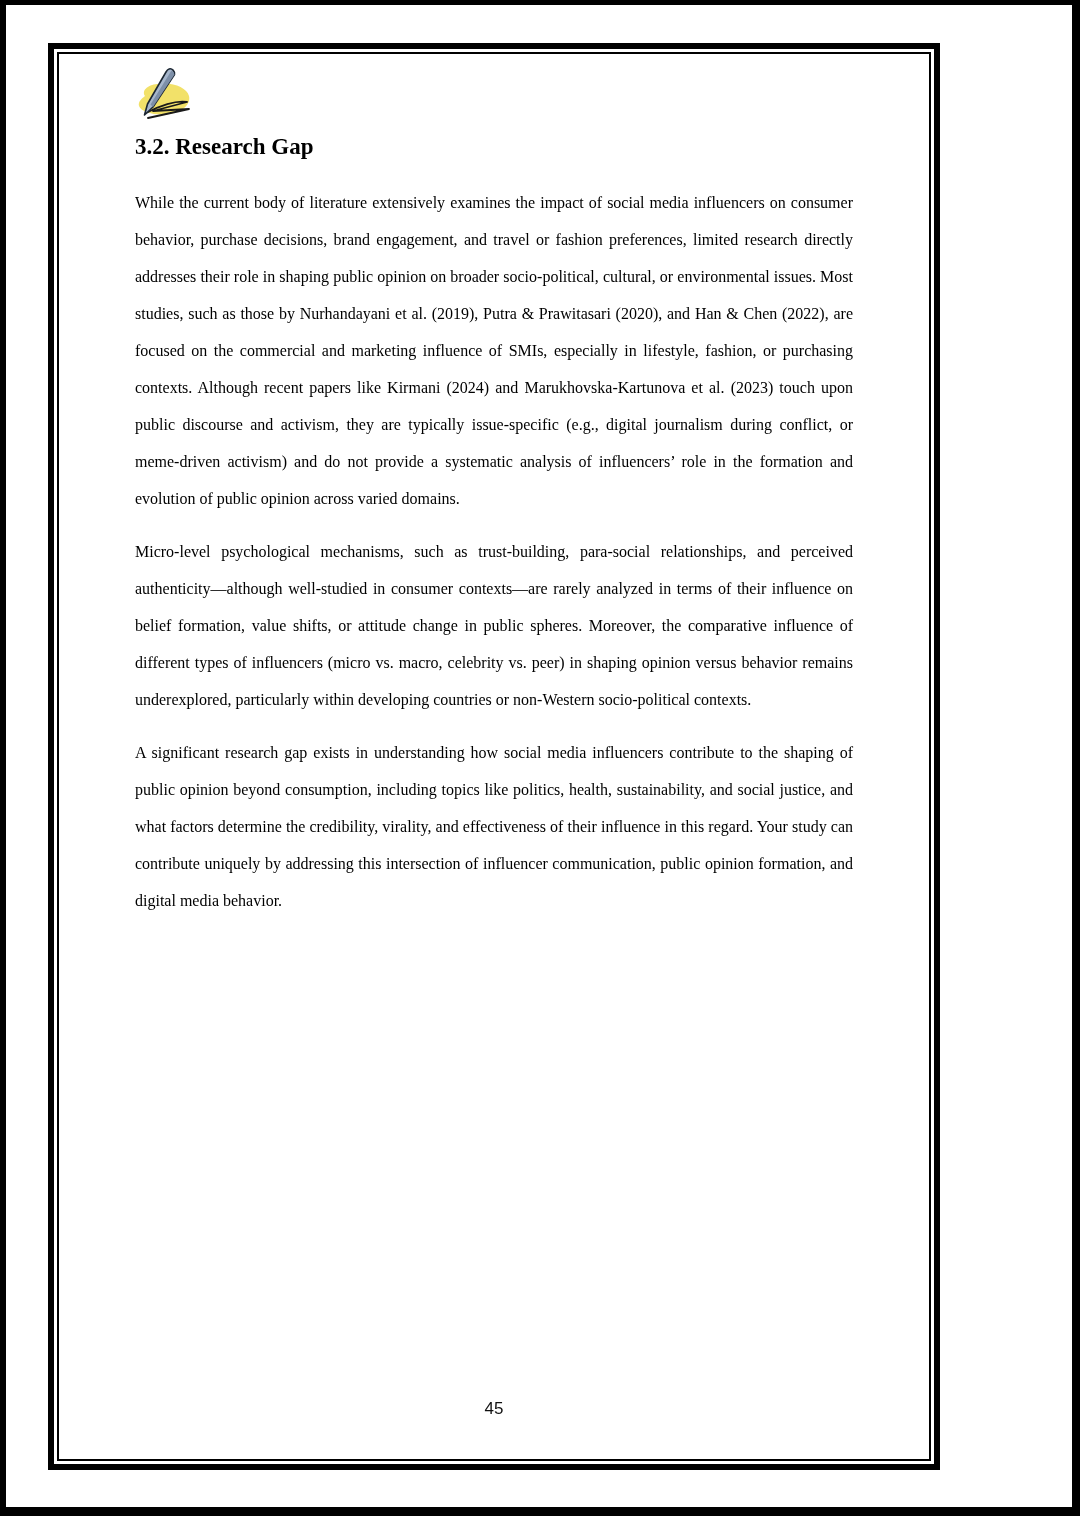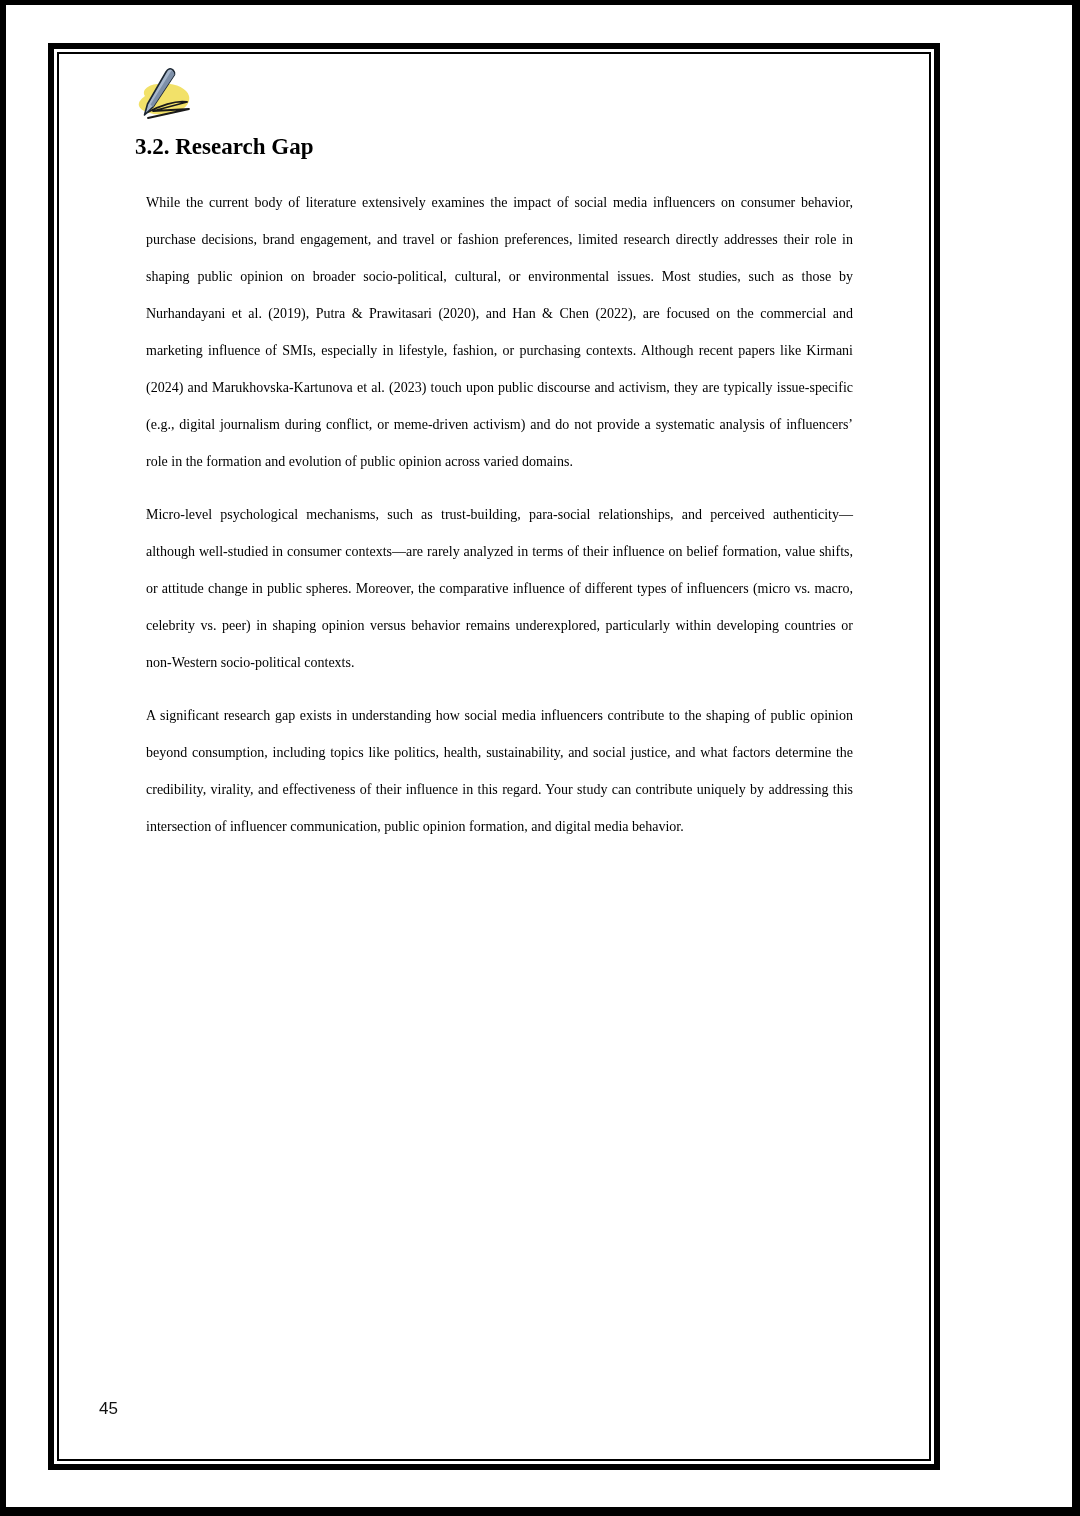--- a/index.html
+++ b/index.html
@@ -43,36 +43,35 @@
     display: block;
   }
   h1.section-heading {
     font-size: 23px;
     font-weight: bold;
     margin: 8px 0 0 0;
     line-height: 30px;
     color: #000000;
   }
   p.body-para {
-    font-size: 14px;
+    font-size: 16px;
     line-height: 37px;
     text-align: justify;
-    margin: 16px 0 0 11px;
+    margin: 16px 0 0 0;
     color: #000000;
   }
   p.body-para.first { margin-top: 22px; }
   .page-footer {
     position: absolute;
     left: 0; bottom: 40px;
     width: 100%;
-    text-align: left;
+    text-align: center;
     font-family: "Liberation Sans", sans-serif;
     font-size: 17px;
     color: #111111;
-    padding-left: 40px;
   }
 </style>
 </head>
 <body>
 
 <div class="mat">
   <div class="page-frame">
     <div class="page-inner">
       <div class="content">
 

